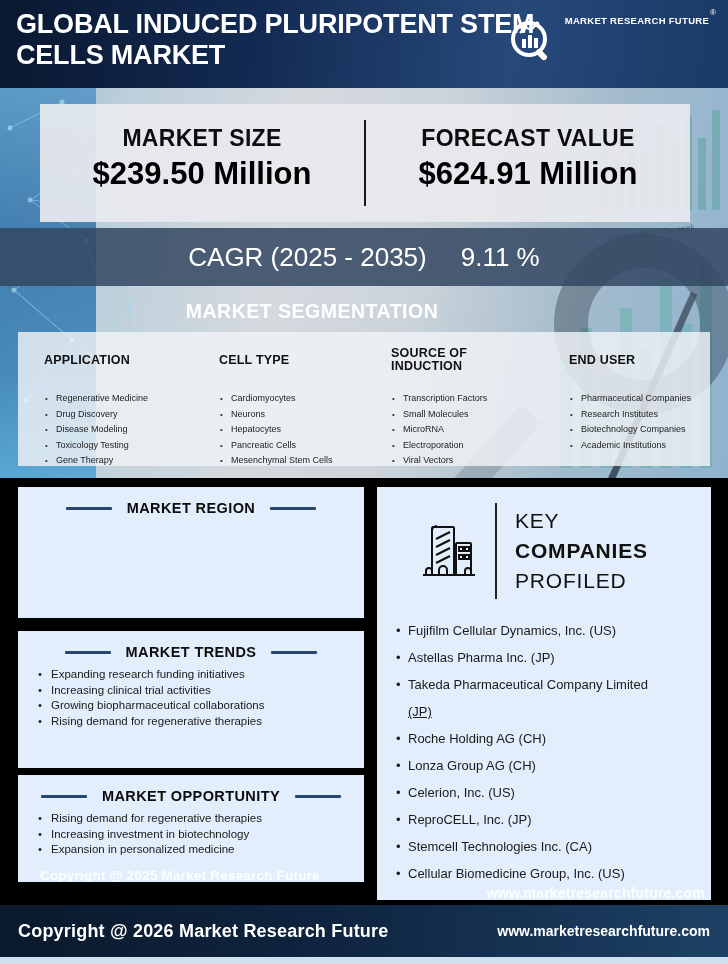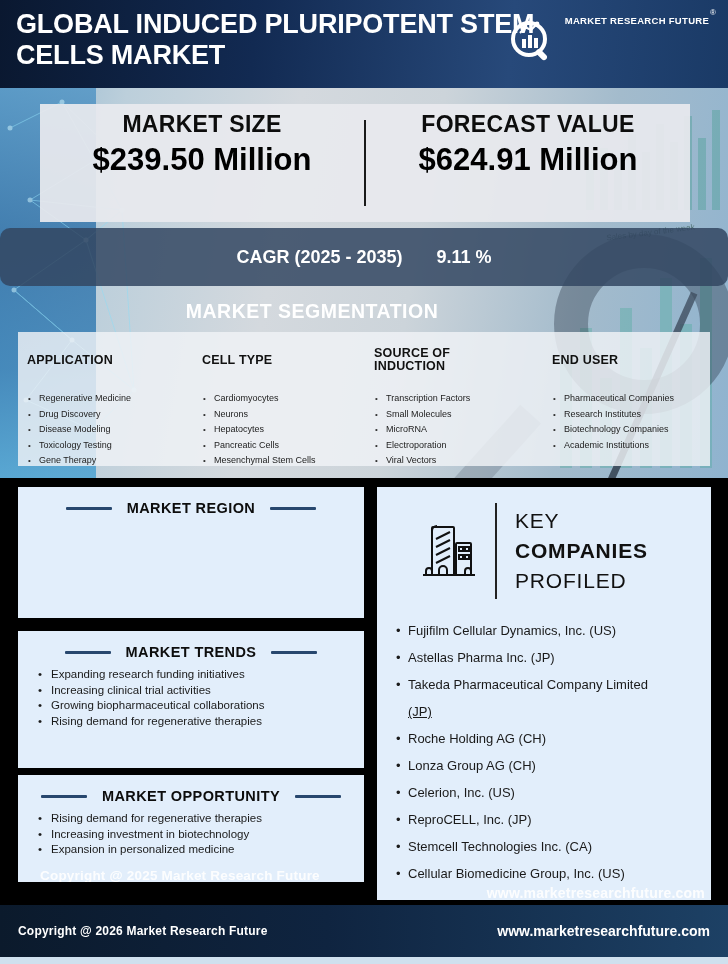--- a/index.html
+++ b/index.html
@@ -50,38 +50,38 @@
   }
   .deco-caption {
     left:606px; top:140px; font-size:8px; color:rgba(25,60,45,.6);
     transform:rotate(-7deg); white-space:nowrap;
   }
 
   .stats-box {
     position:absolute; z-index:2; left:40px; top:16px; width:650px; height:118px;
     background:rgba(232,234,238,.93); display:flex; align-items:stretch; text-align:center;
   }
-  .stat-half { flex:1; padding-top:7px; }
+  .stat-half { flex:1; padding-top:21px; }
   .stat-label { font-size:23px; font-weight:bold; color:#0d0d0d; letter-spacing:.3px; }
   .stat-value { font-size:31px; font-weight:bold; color:#000; margin-top:4px; }
   .stat-divider { width:2px; height:86px; background:#1a1a1a; align-self:center; }
 
   .cagr-band {
     position:absolute; z-index:2; left:0; top:140px; width:728px; height:58px;
     background:rgba(50,70,98,.85); display:flex; align-items:center; justify-content:center; gap:34px;
-    color:#fff; font-size:18px; font-weight:bold;border-radius:10px;
+    color:#fff; font-size:26px; font-weight:normal;
   }
 
   .seg-title {
     position:absolute; z-index:2; left:0; top:212px; width:624px; text-align:center;
     color:#fff; font-size:19.5px; font-weight:bold; letter-spacing:.5px;
   }
   .seg-box {
     position:absolute; z-index:2; left:18px; top:244px; width:692px; height:134px;
-    background:rgba(240,243,247,.82); padding:8px 8px 0 9px;
+    background:rgba(240,243,247,.82); padding:8px 8px 0 26px;
     display:grid; grid-template-columns:175px 172px 178px 1fr;
   }
   .seg-header {
     height:40px; display:flex; align-items:center;
     font-size:12.5px; font-weight:bold; color:#111; line-height:13px; letter-spacing:.2px;
   }
   .seg-header span { max-width:100px; }
   .seg-list { list-style:none; margin:11px 0 0; padding:0; }
   .seg-list li {
     position:relative; font-size:9px; line-height:15.5px; color:#222; padding-left:12px;
@@ -127,21 +127,21 @@
   .comp-list li::before { content:"•"; position:absolute; left:0; top:0; color:#1a1a1a; }
   .comp-list .l2 { display:block;text-decoration:underline; }
 
   
   .footer {
     position:absolute; top:905px; left:0; width:728px; height:52px;
     background:linear-gradient(90deg,#0b1a2c 0%,#0f2440 45%,#1d4165 100%);
     display:flex; align-items:center; justify-content:space-between; padding:0 18px;
     color:#fff; font-weight:bold;
   }
-  .footer .copy { font-size:12px; letter-spacing:.2px; }
+  .footer .copy { font-size:18px; letter-spacing:.2px; }
   .footer .site { font-size:14px; }
   .bottom-strip { position:absolute; top:957px; left:0; width:728px; height:7px; background:#cfe0ee; }
 </style>
 </head>
 <body>
 
 <div class="poster">
 
   <div class="header">
     <h1 class="title">GLOBAL INDUCED PLURIPOTENT STEM CELLS MARKET</h1>

